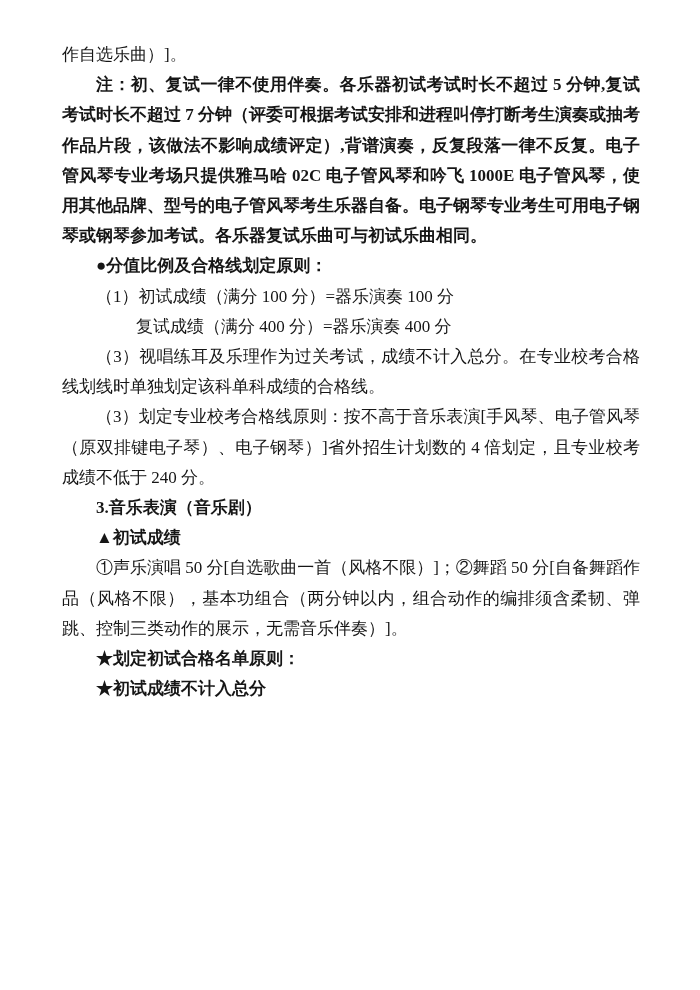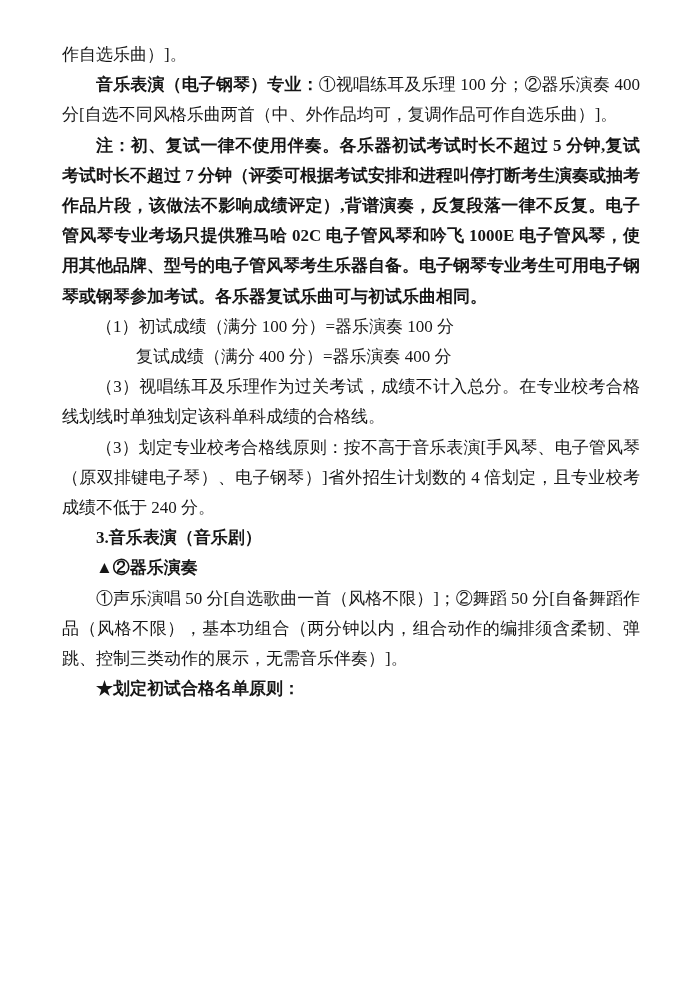--- a/index.html
+++ b/index.html
@@ -52,36 +52,36 @@
 </style>
 </head>
 <body>
 
 <div class="page">
   <div class="content">
 
     <p class="no-indent">作自选乐曲）]。</p>
 
 
-    <p><b>音乐表演（电子钢琴）专业：</b><span>①视唱练耳及乐理 100 分；②器乐演奏 400 分[自选不同风格乐曲两首（中、外作品均可，复调作品可作自选乐曲）]。</span></p>
 
     <p class="bold">注：初、复试一律不使用伴奏。各乐器初试考试时长不超过 5 分钟,复试考试时长不超过 7 分钟（评委可根据考试安排和进程叫停打断考生演奏或抽考作品片段，该做法不影响成绩评定）,背谱演奏，反复段落一律不反复。电子管风琴专业考场只提供雅马哈 02C 电子管风琴和吟飞 1000E 电子管风琴，使用其他品牌、型号的电子管风琴考生乐器自备。电子钢琴专业考生可用电子钢琴或钢琴参加考试。各乐器复试乐曲可与初试乐曲相同。</p>
 
+    <p class="bold">●分值比例及合格线划定原则：</p>
 
     <p>（1）初试成绩（满分 100 分）=器乐演奏 100 分</p>
 
     <p class="deep-indent">复试成绩（满分 400 分）=器乐演奏 400 分</p>
 
     <p>（3）视唱练耳及乐理作为过关考试，成绩不计入总分。在专业校考合格线划线时单独划定该科单科成绩的合格线。</p>
 
     <p>（3）划定专业校考合格线原则：按不高于音乐表演[手风琴、电子管风琴（原双排键电子琴）、电子钢琴）]省外招生计划数的 4 倍划定，且专业校考成绩不低于 240 分。</p>
 
     <p class="bold">3.音乐表演（音乐剧）</p>
 
-    <p class="bold">▲②器乐演奏</p>
+    <p class="bold">▲初试成绩</p>
 
     <p>①声乐演唱 50 分[自选歌曲一首（风格不限）]；②舞蹈 50 分[自备舞蹈作品（风格不限），基本功组合（两分钟以内，组合动作的编排须含柔韧、弹跳、控制三类动作的展示，无需音乐伴奏）]。</p>
 
     <p class="bold">★划定初试合格名单原则：</p>
 
     <p class="bold">★初试成绩不计入总分</p>
 
     <p>按不高于音乐表演（音乐剧）省外招生计划数的 5 倍划定，且专业初试成</p>
 
   </div>

